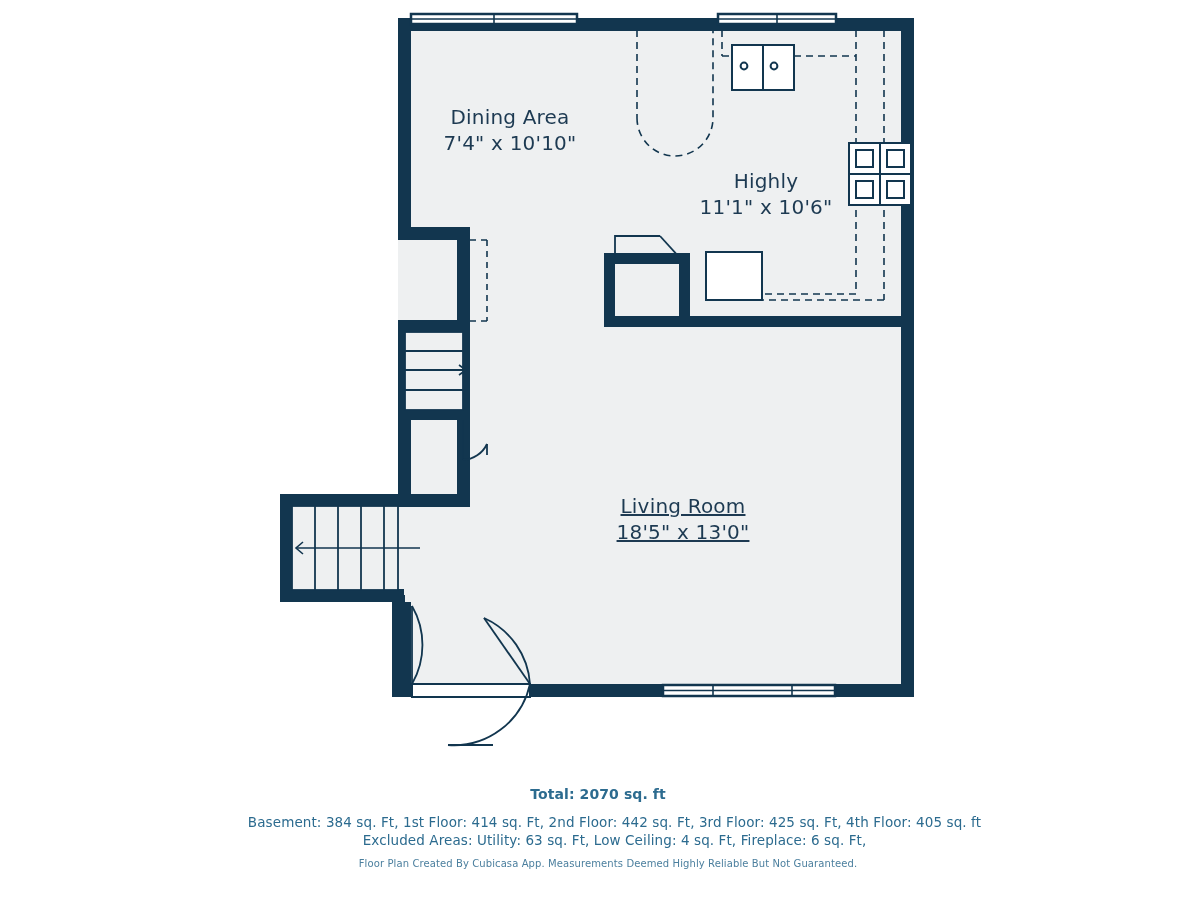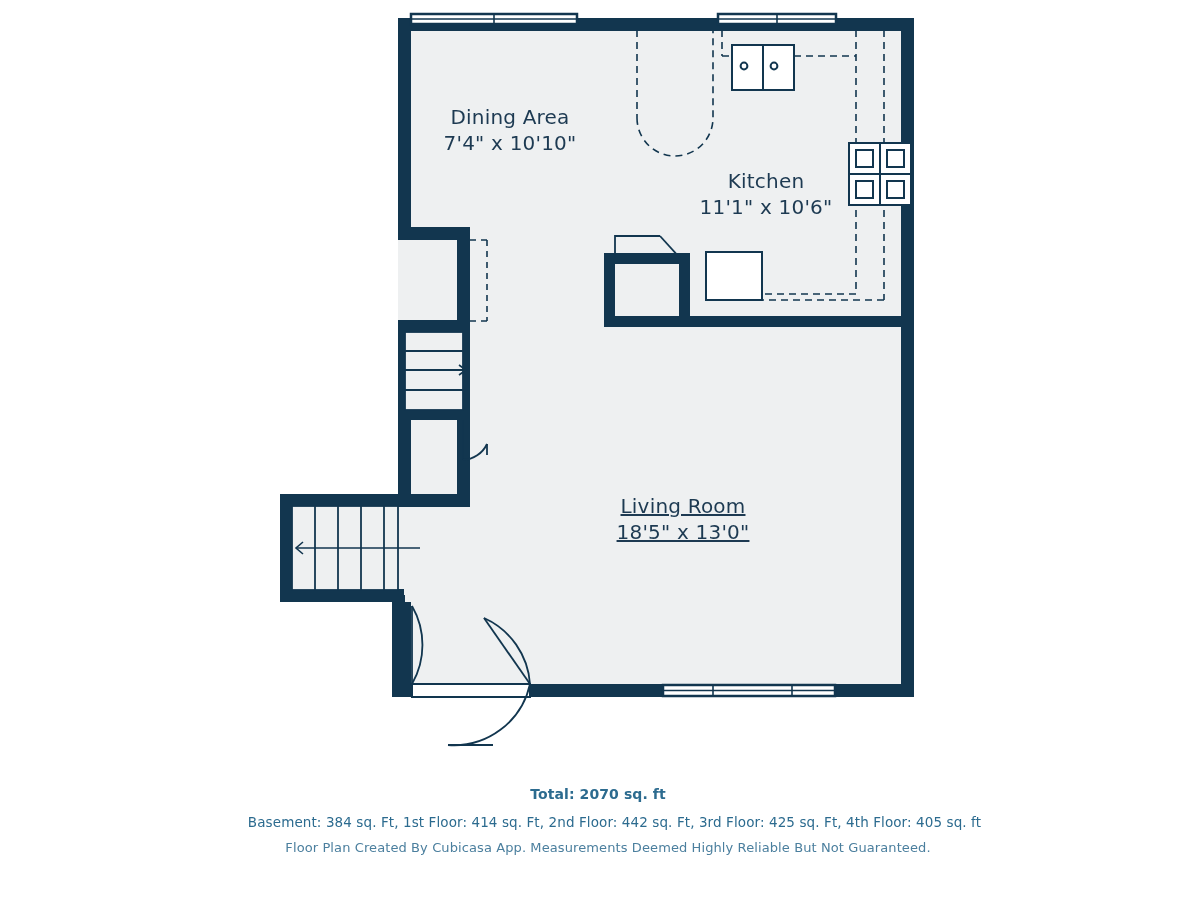--- a/index.html
+++ b/index.html
@@ -62,21 +62,21 @@
   #footer .breakdown {
     font-size: 13.5px;
     margin-top: 12px;
     color: #2c6b8f;
     letter-spacing: 0.1px;
     padding-left: 33px;
   }
   #footer .breakdown div { margin-top: 2px; }
   #footer .disclaimer {
     margin-top: 10px;
-    font-size: 13px;
+    font-size: 10px;
     color: #4b7f9e;
     letter-spacing: 0.1px;
     margin-left: 20px;
   }
 </style>
 </head>
 <body>
 
 <div id="floorplan-stage">
 
@@ -221,30 +221,31 @@
     </g>
 
   </svg>
 
   <div class="room-label" style="left:510px; top:104px; transform: translate(-50%, 0);">
     <span class="rname">Dining Area</span>
     <span class="rdim">7'4" x 10'10"</span>
   </div>
 
   <div class="room-label" style="left:766px; top:168px; transform: translate(-50%, 0);">
-    <span class="rname">Kitchen</span>
+    <span class="rname">Highly</span>
     <span class="rdim">11'1" x 10'6"</span>
   </div>
 
   <div class="room-label" style="left:683px; top:493px; transform: translate(-50%, 0); text-decoration: underline;">
     <span class="rname">Living Room</span>
     <span class="rdim">18'5" x 13'0"</span>
   </div>
 
 </div>
 
 <div id="footer">
   <div class="total">Total: 2070 sq. ft</div>
   <div class="breakdown">
     <div>Basement: 384 sq. Ft, 1st Floor: 414 sq. Ft, 2nd Floor: 442 sq. Ft, 3rd Floor: 425 sq. Ft, 4th Floor: 405 sq. ft</div>
+    <div>Excluded Areas: Utility: 63 sq. Ft, Low Ceiling: 4 sq. Ft, Fireplace: 6 sq. Ft,</div>
   </div>
   <div class="disclaimer">Floor Plan Created By Cubicasa App. Measurements Deemed Highly Reliable But Not Guaranteed.</div>
 </div>
 
 </body></html>

